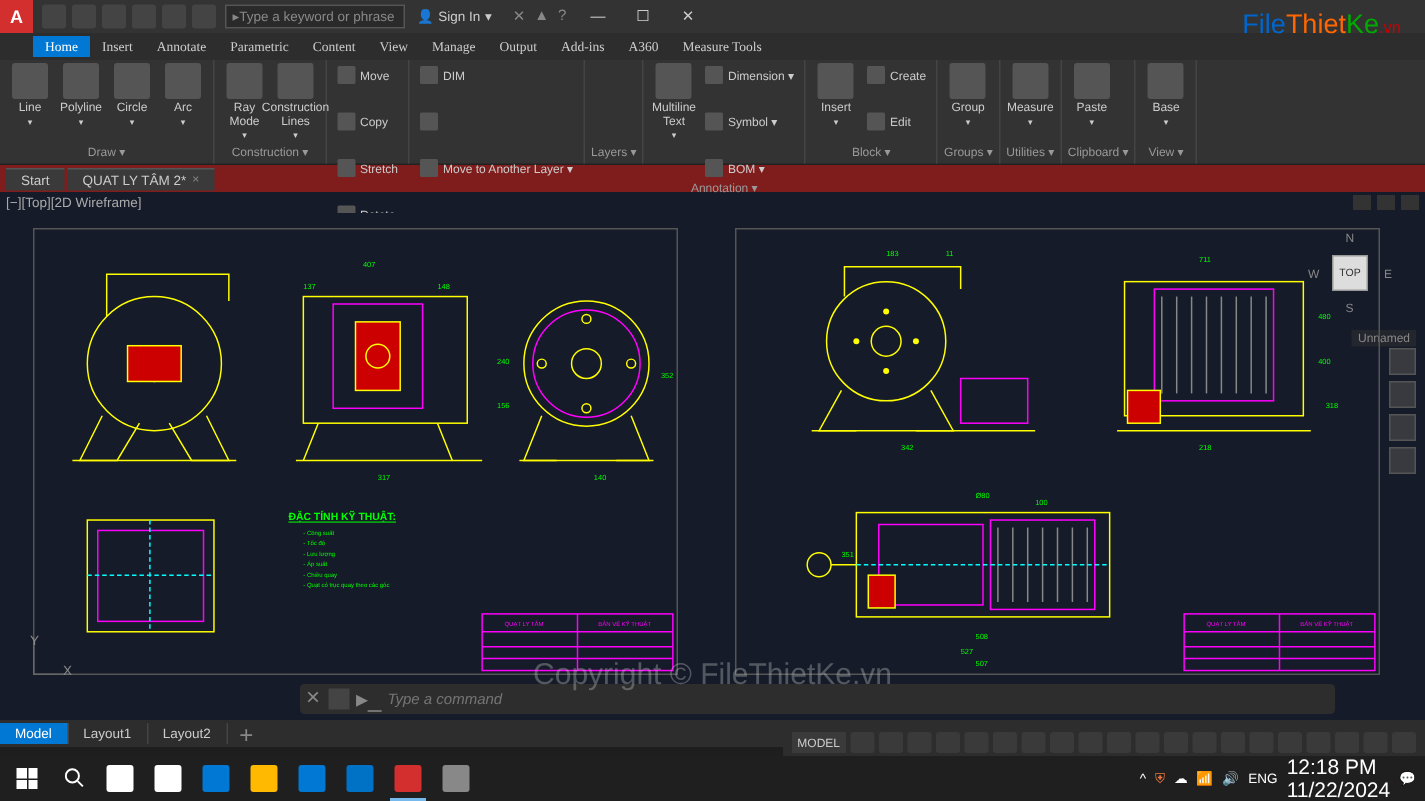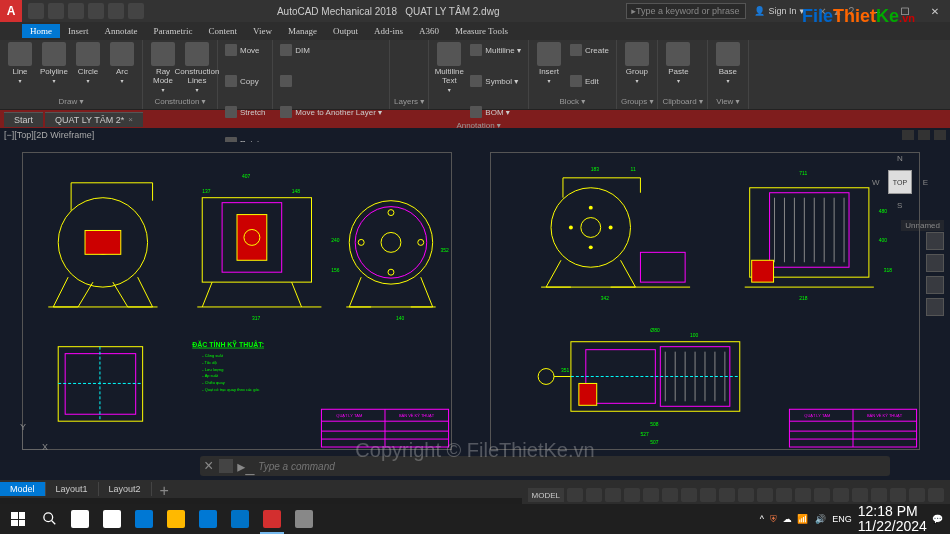--- a/index.html
+++ b/index.html
@@ -74,21 +74,21 @@
 .layout-tab { padding: 2px 10px; color: #ccc; font-size: 9px; border-right: 1px solid #444; }
 .layout-tab.active { background: #0078d4; color: #fff; }
 .layout-add { padding: 2px 8px; color: #888; }
 
 
 .acad-status { position: absolute; bottom: 30px; right: 0; height: 18px; background: #2d2d2d; display: flex; align-items: center; gap: 3px; padding: 0 6px; color: #ccc; font-size: 8px; }
 .st-btn { width: 16px; height: 14px; background: #3a3a3a; border-radius: 2px; }
 .st-txt { padding: 0 4px; background: #3a3a3a; height: 14px; display: flex; align-items: center; }
 
 
-.watermark-logo { position: absolute; right: 35px; top: 6px; font-size: 18px; font-weight: bold; z-index: 100; }
+.watermark-logo { position: absolute; right: 16px; top: 6px; font-size: 18px; font-weight: normal; z-index: 100; }
 .wm-file { color: #0066cc; } .wm-thiet { color: #ff6600; } .wm-ke { color: #00aa00; } .wm-vn { color: #cc0000; font-size: 11px; }
 .watermark-center { position: absolute; left: 50%; bottom: 72px; transform: translateX(-50%); color: rgba(200,200,200,0.35); font-size: 20px; z-index: 50; }
 
 
 .taskbar { position: absolute; bottom: 0; left: 0; right: 0; height: 30px; background: #1f1f1f; display: flex; align-items: center; }
 .start-btn { width: 36px; height: 30px; display: flex; align-items: center; justify-content: center; }
 .win-logo { width: 14px; height: 14px; display: grid; grid-template: 1fr 1fr / 1fr 1fr; gap: 1px; }
 .win-logo > div { background: #fff; }
 .tb-search { width: 28px; height: 30px; display: flex; align-items: center; justify-content: center; color: #fff; }
 .tb-app { width: 32px; height: 30px; display: flex; align-items: center; justify-content: center; position: relative; }
@@ -104,23 +104,20 @@
 
 <div class="titlebar">
   <div class="app-logo">A</div>
   <div class="qat">
     <div class="qat-btn"></div>
     <div class="qat-btn"></div>
     <div class="qat-btn"></div>
     <div class="qat-btn"></div>
     <div class="qat-btn"></div>
     <div class="qat-btn"></div>
-  </div>
-  <div class="title-text">
-    <span>AutoCAD Mechanical 2018</span>&nbsp;&nbsp;&nbsp;<span>QUAT LY TÂM 2.dwg</span>
   </div>
   <div class="search-box">▸ <span>Type a keyword or phrase</span></div>
   <div class="signin">👤 <span>Sign In</span> ▾</div>
   <div class="title-icons">
     <span style="color:#888">✕</span>
     <span style="color:#888">▲</span>
     <span style="color:#888">?</span>
   </div>
   <div class="win-controls">
     <div class="win-btn">—</div>
@@ -253,21 +250,21 @@
     <div class="ribbon-panel">
       <div class="ribbon-tools">
         <div class="rib-big">
           <div class="icon"></div>
           <span>Multiline Text</span>
           <span style="font-size:6px">▾</span>
         </div>
         <div class="rib-col">
           <div class="rib-small">
             <div class="sicon"></div>
-            <span>Multiline ▾</span>
+            <span>Dimension ▾</span>
           </div>
           <div class="rib-small">
             <div class="sicon"></div>
             <span>Symbol ▾</span>
           </div>
           <div class="rib-small">
             <div class="sicon"></div>
             <span>BOM ▾</span>
           </div>
         </div>
@@ -296,20 +293,30 @@
     </div>
     <div class="ribbon-panel">
       <div class="ribbon-tools">
         <div class="rib-big">
           <div class="icon"></div>
           <span>Group</span>
           <span style="font-size:6px">▾</span>
         </div>
       </div>
       <div class="panel-label">Groups ▾</div>
+    </div>
+    <div class="ribbon-panel">
+      <div class="ribbon-tools">
+        <div class="rib-big">
+          <div class="icon"></div>
+          <span>Measure</span>
+          <span style="font-size:6px">▾</span>
+        </div>
+      </div>
+      <div class="panel-label">Utilities ▾</div>
     </div>
     <div class="ribbon-panel">
       <div class="ribbon-tools">
         <div class="rib-big">
           <div class="icon"></div>
           <span>Paste</span>
           <span style="font-size:6px">▾</span>
         </div>
       </div>
       <div class="panel-label">Clipboard ▾</div>

